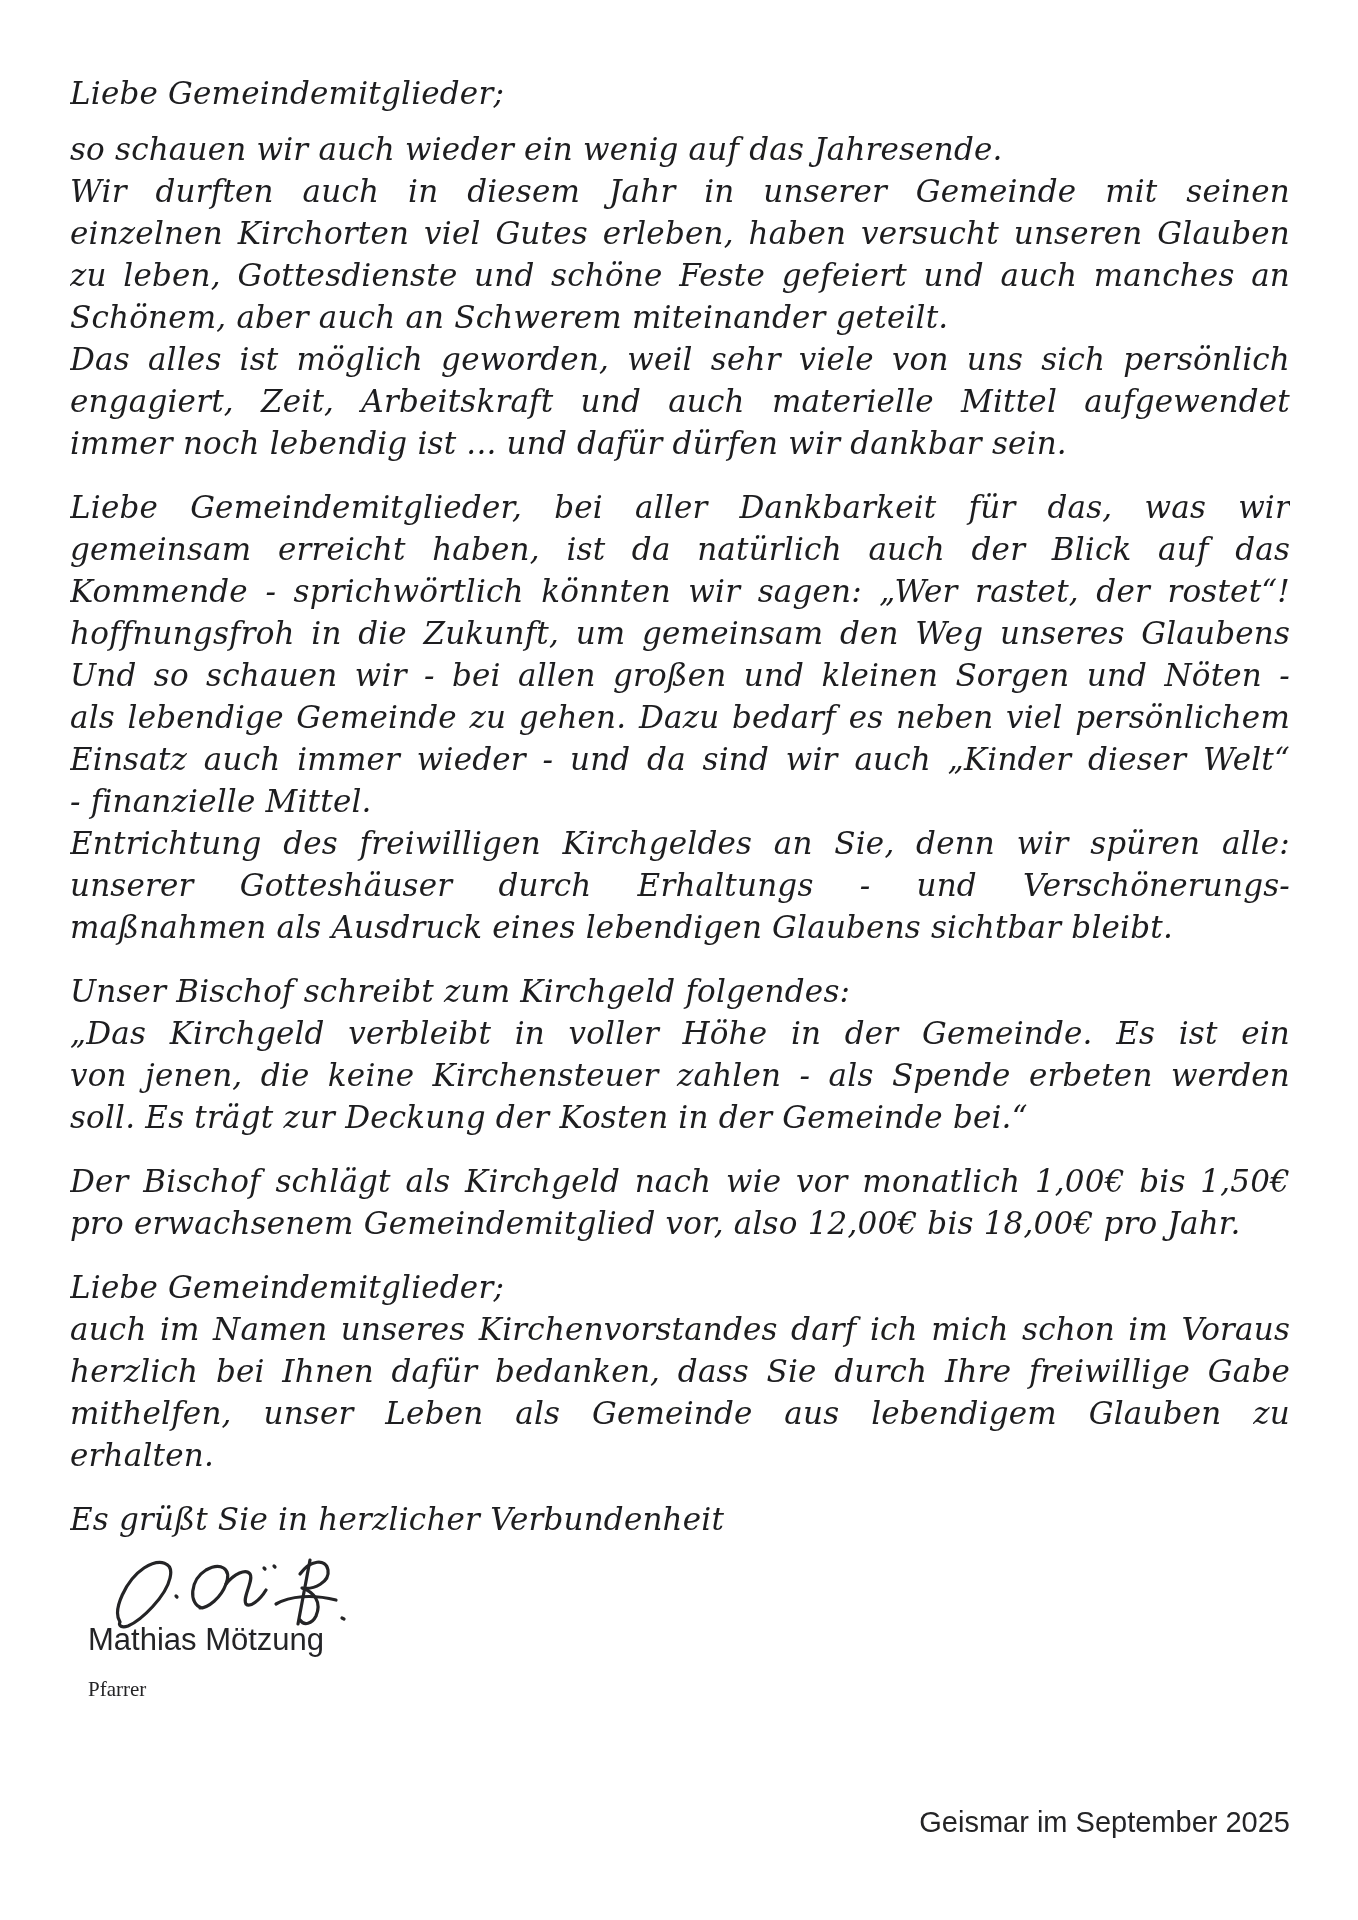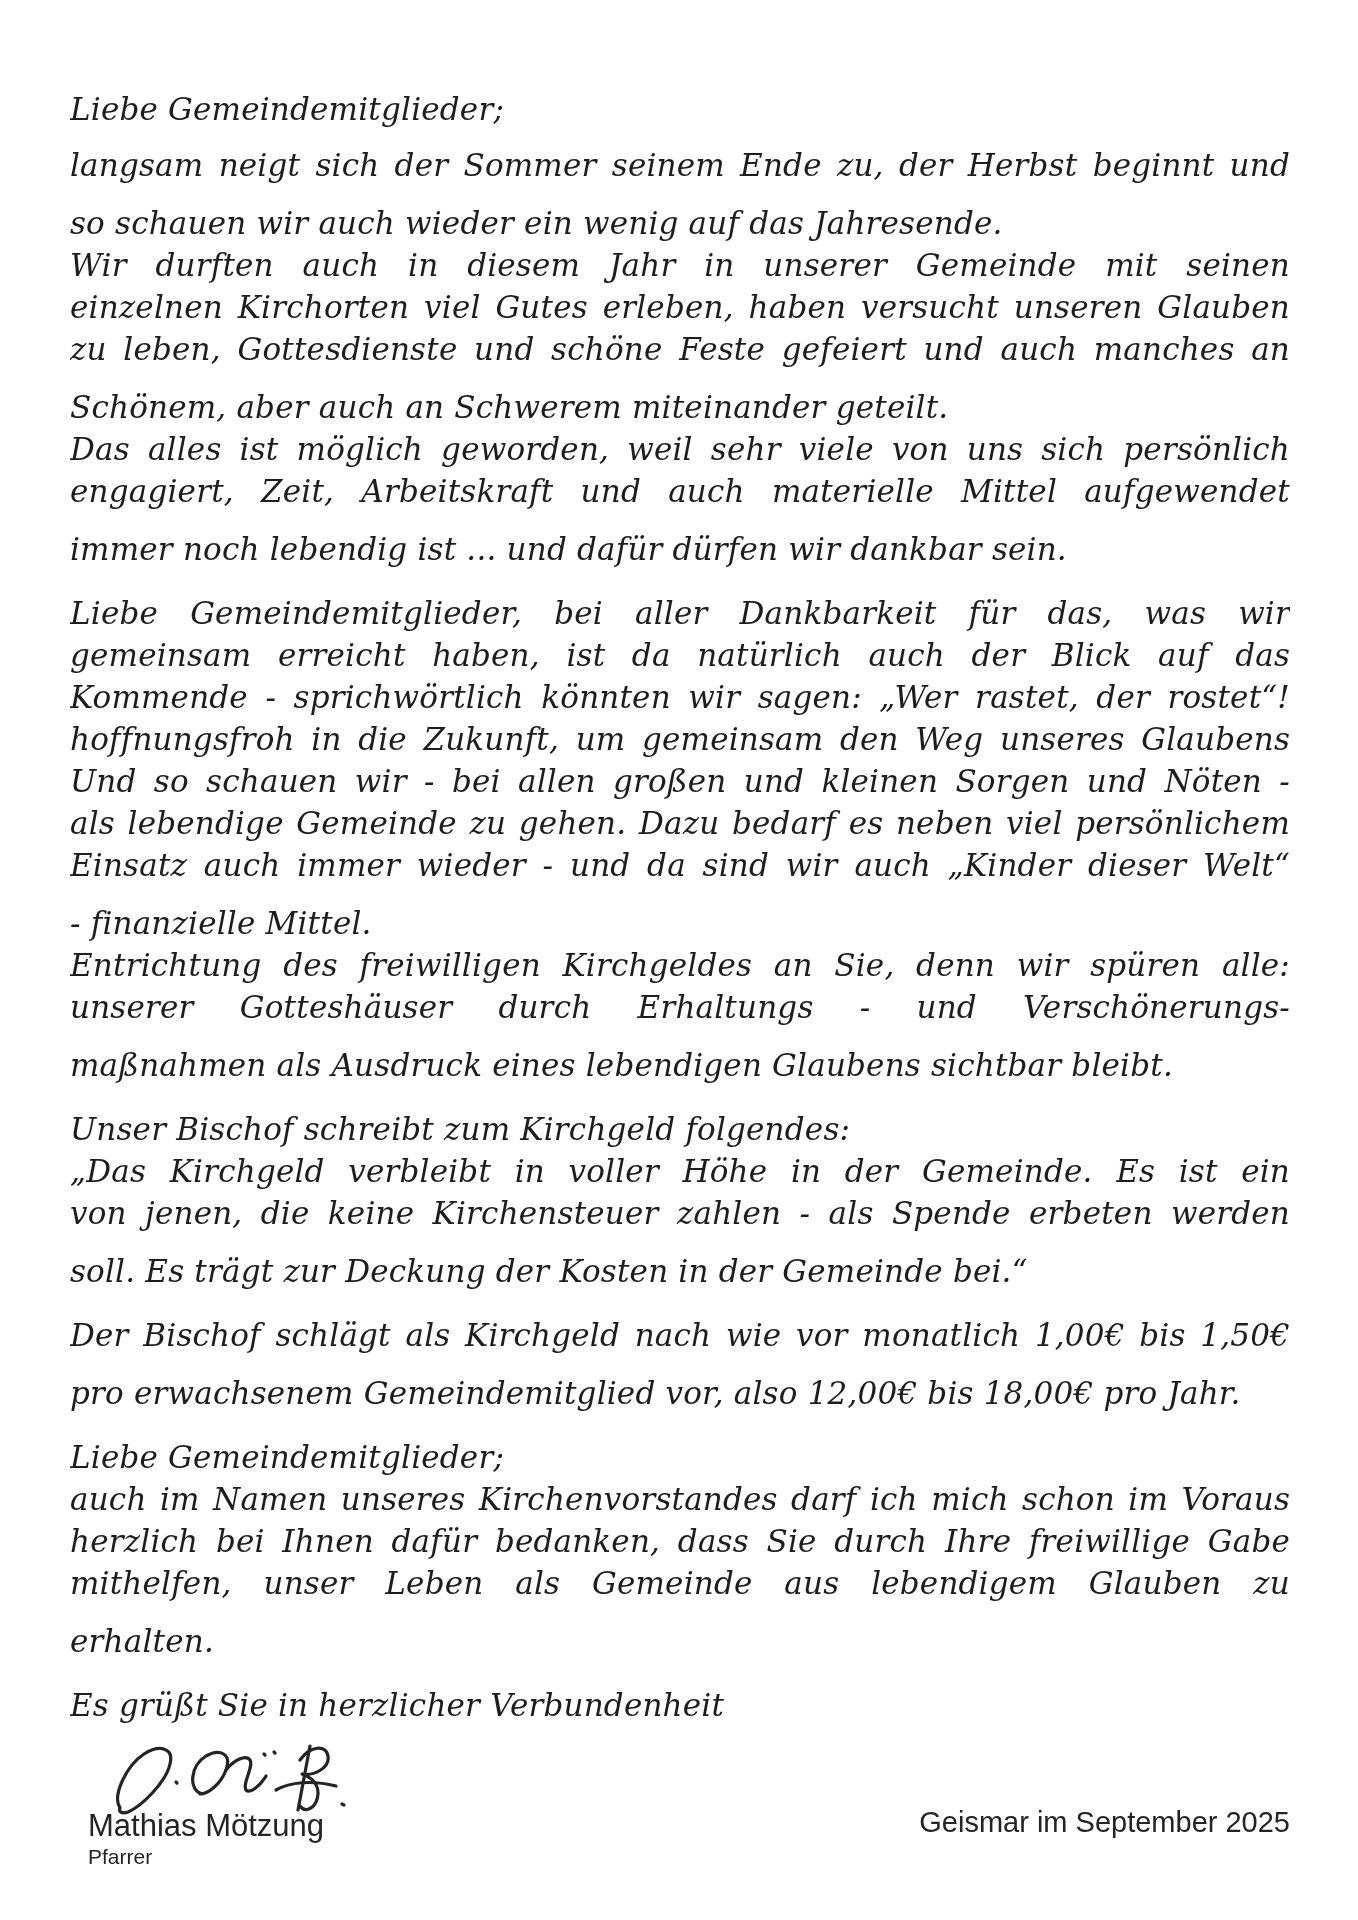--- a/index.html
+++ b/index.html
@@ -21,44 +21,45 @@
     font-style:italic;
     font-size:31px;
     line-height:42px;
     letter-spacing:0.2px;
   }
   .para{margin:0 0 22px 0;}
   .para.tight{margin-bottom:14px;}
   .para:last-child{margin-bottom:6px;}
   .line{white-space:normal;overflow:hidden;}
   .line.j{text-align:justify;text-align-last:justify;}
-  .line.l{text-align:left;margin-top:16px;}
+  .line.l{text-align:left;}
   
   .footer{
     margin-left:18px;
     margin-top:2px;
     font-style:normal;
   }
   .sig-svg{
     display:block;
     margin-left:26px;
     margin-bottom:-16px;
   }
   .sig-name-wrap{display:inline-block;text-align:left;}
   .sig-name{
     font-family:"Liberation Sans", sans-serif;
     font-size:31px;
     line-height:36px;
     color:#242426;
   }
   .sig-role{
-    font-family:Liberation Sans, sans-serif;
+    font-family:Liberation Serif, serif;
     font-size:21px;
     line-height:26px;
     color:#242426;
+    margin-top:18px;
   }
   .place-date{
     position:absolute;
     right:68px;
     top:1806px;
     font-family:"Liberation Sans", sans-serif;
     font-style:normal;
     font-size:29px;
     color:#242426;
     margin-left:18px;
@@ -67,21 +68,20 @@
 </head>
 <body>
 
 <div class="sheet">
 
   <div class="letter" id="letter-body">
       <div class="para tight">
         <div class="line l">Liebe Gemeindemitglieder;</div>
       </div>
       <div class="para">
-        <div class="line j">langsam neigt sich der Sommer seinem Ende zu, der Herbst beginnt und</div>
         <div class="line l">so schauen wir auch wieder ein wenig auf das Jahresende.</div>
         <div class="line j">Wir durften auch in diesem Jahr in unserer Gemeinde mit seinen</div>
         <div class="line j">einzelnen Kirchorten viel Gutes erleben, haben versucht unseren Glauben</div>
         <div class="line j">zu leben, Gottesdienste und schöne Feste gefeiert und auch manches an</div>
         <div class="line l">Schönem, aber auch an Schwerem miteinander geteilt.</div>
         <div class="line j">Das alles ist möglich geworden, weil sehr viele von uns sich persönlich</div>
         <div class="line j">engagiert, Zeit, Arbeitskraft und auch materielle Mittel aufgewendet</div>
         <div class="line l">immer noch lebendig ist ... und dafür dürfen wir dankbar sein.</div>
       </div>
       <div class="para">

